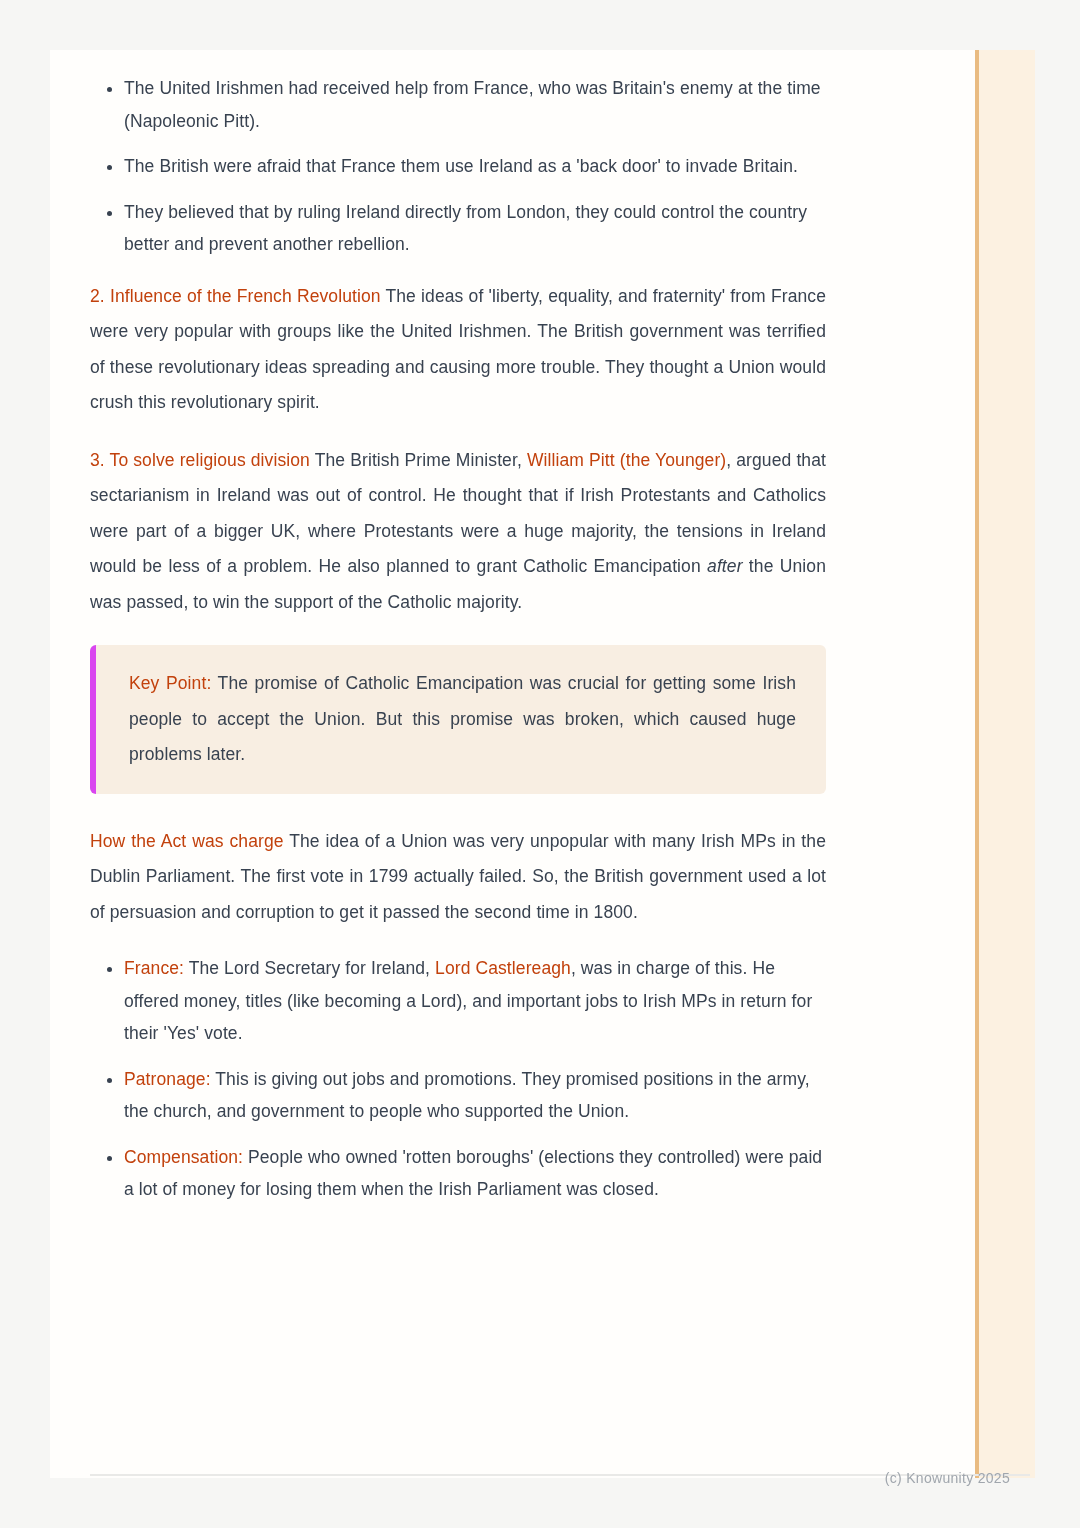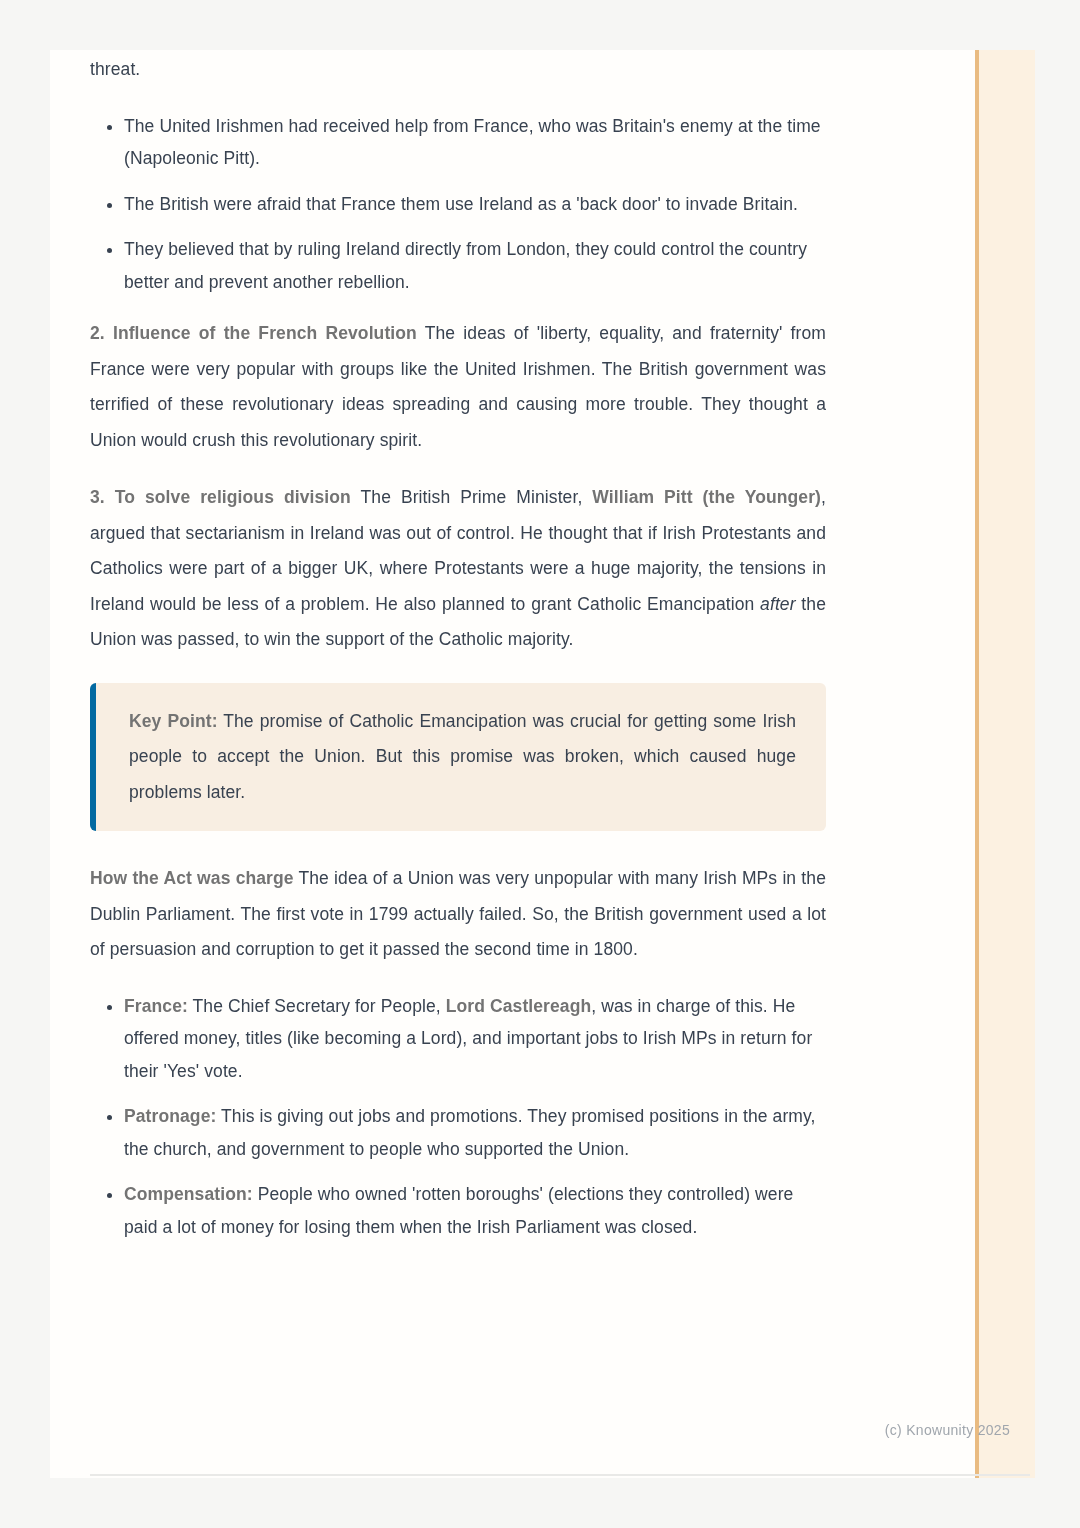--- a/index.html
+++ b/index.html
@@ -27,83 +27,82 @@
     color: #384250;
     font-size: 17.5px;
     letter-spacing: 0.1px;
   }
   .para {
     margin: 0 0 22px 0;
     line-height: 35.5px;
     text-align: justify;
   }
   .para.intro { text-align: left; }
-  b, strong { color: #737373; font-weight: 700; }
+  b, strong { color: #c2410c; font-weight: 400; }
   em { }
   ul.bullets {
     list-style: disc outside;
     margin: 20px 0 18px 0;
     padding: 0 0 0 34px;
   }
   ul.bullets li {
     line-height: 32.5px;
     margin-bottom: 13px;
     text-align: left;
     padding-left: 0;
   }
   ul.bullets li:last-child { margin-bottom: 0; }
   ul.bullets.methods { margin-top: 0; margin-bottom: 0; }
   .keypoint {
     background: #f8eee2;
-    border-left: 6px solid #0369a1;
+    border-left: 6px solid #d946ef;
     border-radius: 6px;
     padding: 21px 30px 21px 33px;
     margin: 25px 0 30px 0;
     line-height: 35.5px;
     text-align: justify;
   }
   .divider {
     position: absolute; left: 90px; top: 1474px;
     width: 940px; height: 0;
     border-top: 2px solid #e9e9e7;
   }
   .watermark {
-    position: absolute; top: 1422px; right: 70px;
+    position: absolute; top: 1470px; right: 70px;
     font-size: 14px;
     color: #a0a6ad;
     letter-spacing: 0.3px;
     z-index: 5;
   }
 </style>
 </head>
 <body>
 
 <div class="page-card"></div>
 <div class="side-strip"></div>
 
 <div class="content">
 
-  <p class="para intro"><span>threat.</span></p>
 
   <ul class="bullets">
     <li><span>The United Irishmen had received help from France, who was Britain's enemy at the time (Napoleonic Pitt).</span></li>
     <li><span>The British were afraid that France them use Ireland as a 'back door' to invade Britain.</span></li>
     <li><span>They believed that by ruling Ireland directly from London, they could control the country better and prevent another rebellion.</span></li>
   </ul>
 
   <p class="para"><b>2. Influence of the French Revolution</b><span> The ideas of 'liberty, equality, and fraternity' from France were very popular with groups like the United Irishmen. The British government was terrified of these revolutionary ideas spreading and causing more trouble. They thought a Union would crush this revolutionary spirit.</span></p>
 
   <p class="para"><b>3. To solve religious division</b><span> The British Prime Minister, </span><b>William Pitt (the Younger)</b><span>, argued that sectarianism in Ireland was out of control. He thought that if Irish Protestants and Catholics were part of a bigger UK, where Protestants were a huge majority, the tensions in Ireland would be less of a problem. He also planned to grant Catholic Emancipation </span><em>after</em><span> the Union was passed, to win the support of the Catholic majority.</span></p>
 
   <div class="keypoint"><b>Key Point:</b><span> The promise of Catholic Emancipation was crucial for getting some Irish people to accept the Union. But this promise was broken, which caused huge problems later.</span></div>
 
   <p class="para"><b>How the Act was charge</b><span> The idea of a Union was very unpopular with many Irish MPs in the Dublin Parliament. The first vote in 1799 actually failed. So, the British government used a lot of persuasion and corruption to get it passed the second time in 1800.</span></p>
 
   <ul class="bullets methods">
-    <li><b>France:</b><span> The Chief Secretary for People, </span><b>Lord Castlereagh</b><span>, was in charge of this. He offered money, titles (like becoming a Lord), and important jobs to Irish MPs in return for their 'Yes' vote.</span></li>
+    <li><b>France:</b><span> The Lord Secretary for Ireland, </span><b>Lord Castlereagh</b><span>, was in charge of this. He offered money, titles (like becoming a Lord), and important jobs to Irish MPs in return for their 'Yes' vote.</span></li>
     <li><b>Patronage:</b><span> This is giving out jobs and promotions. They promised positions in the army, the church, and government to people who supported the Union.</span><b></b><span></span></li>
     <li><b>Compensation:</b><span> People who owned 'rotten boroughs' (elections they controlled) were paid a lot of money for losing them when the Irish Parliament was closed.</span><b></b><span></span></li>
   </ul>
 
 </div>
 
 <div class="divider"></div>
 <div class="watermark">(c) Knowunity 2025</div>
 
 </body></html>

